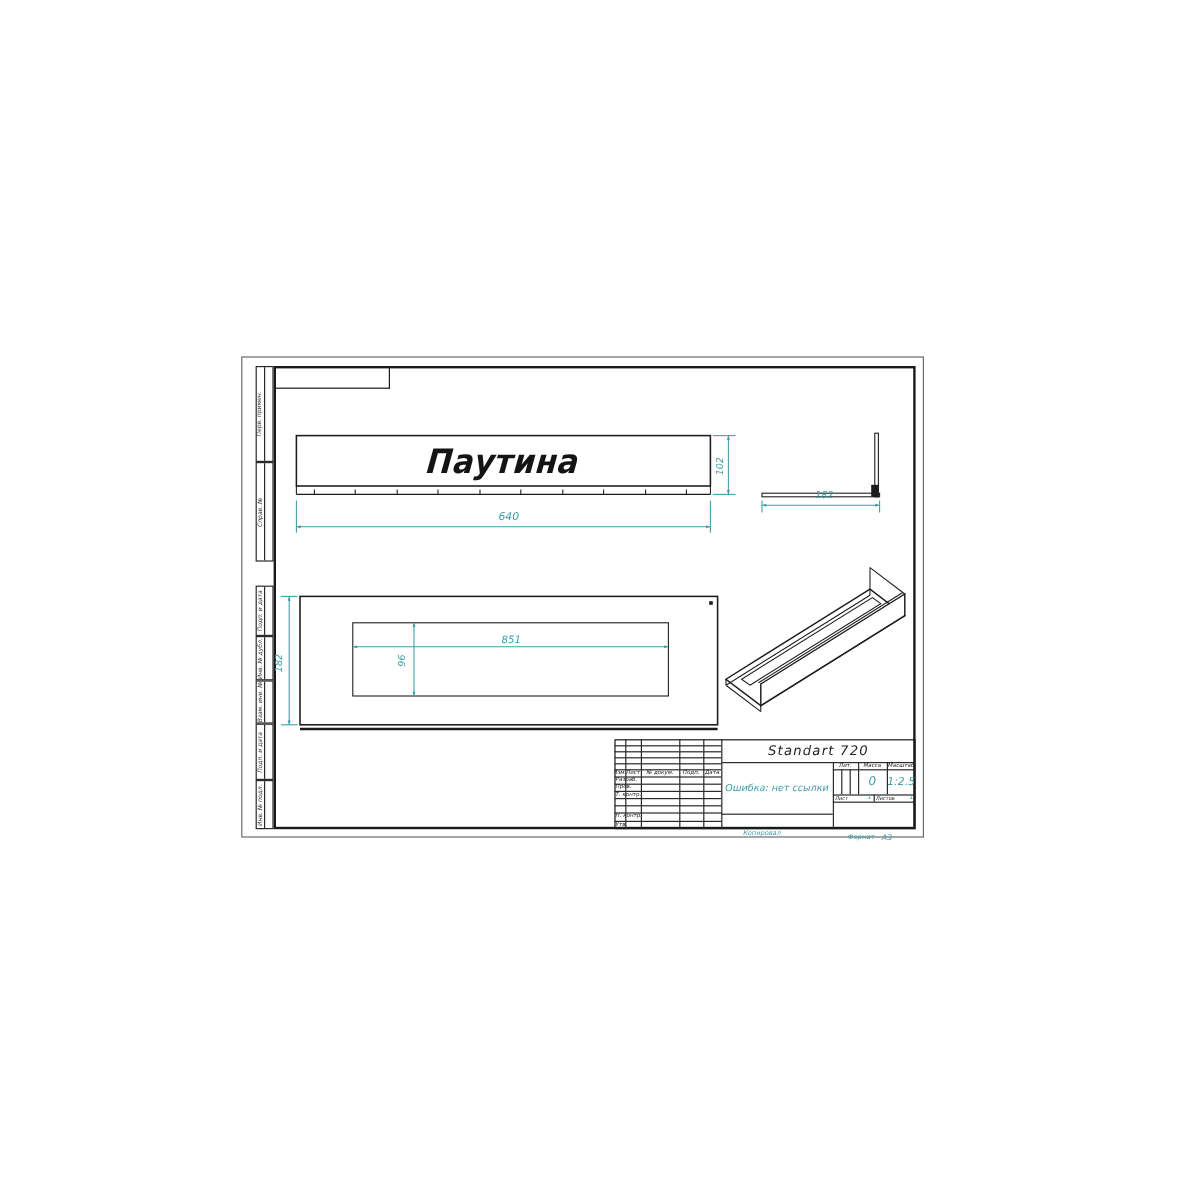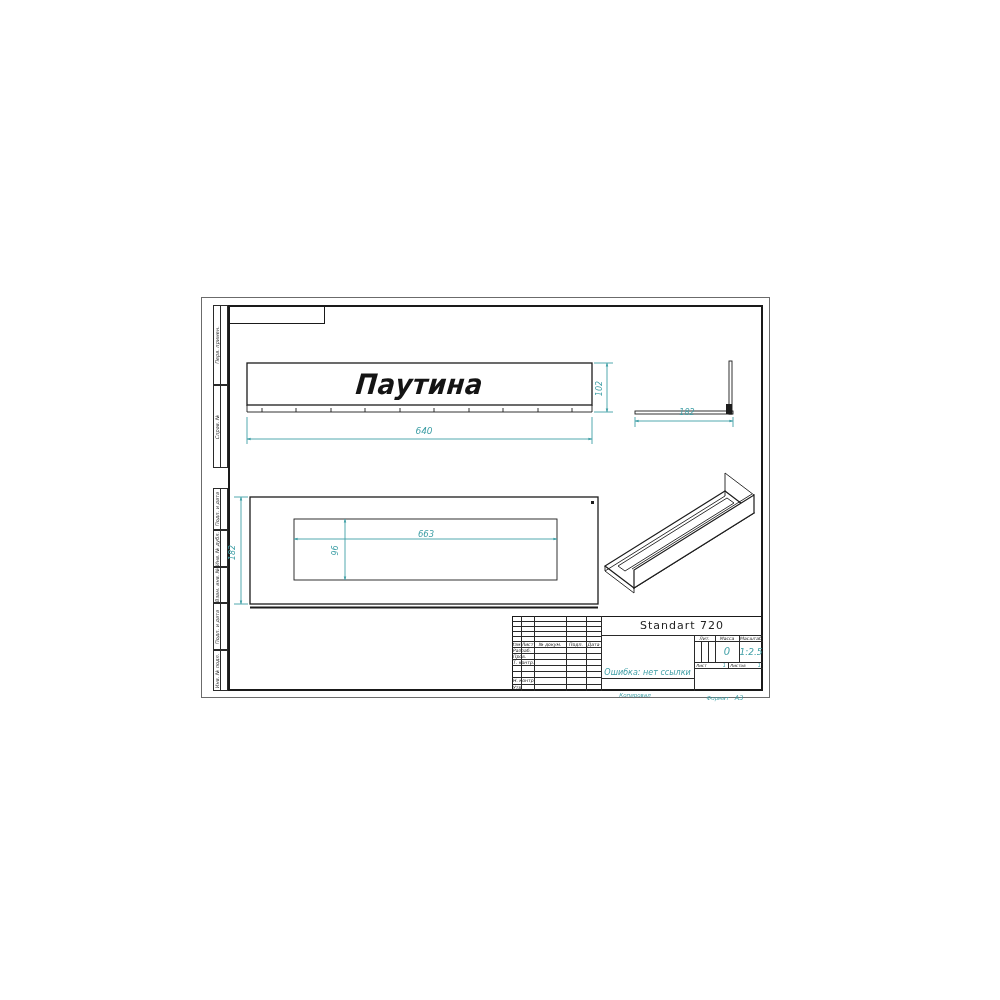--- a/index.html
+++ b/index.html
@@ -16,21 +16,21 @@
   .lm-lab{position:absolute;left:0;top:0;width:6px;height:100%;display:flex;align-items:center;justify-content:center;}
   .lm-lab span{transform:rotate(-90deg);white-space:nowrap;font-size:5px;font-style:italic;color:#333;}
   
   .tb-outer{border:1.6px solid #1a1a1a;}
   .hl{position:absolute;height:1px;background:#2a2a2a;}
   .vl{position:absolute;width:1px;background:#2a2a2a;}
   .tb-lab{position:absolute;font-size:4.6px;font-style:italic;color:#222;
           display:flex;align-items:center;padding-left:1px;box-sizing:border-box;white-space:nowrap;overflow:hidden;}
   .tb-lab.center{justify-content:center;padding-left:0;}
   .teal{color:#3f9fa6;}
-  .designation{font-size:11px;letter-spacing:1px;color:#222;
+  .designation{font-size:11px;font-style:italic;letter-spacing:1px;color:#222;
                display:flex;align-items:center;justify-content:center;}
   .part-name{font-size:8px;font-style:italic;display:flex;align-items:center;justify-content:center;white-space:nowrap;}
   .val{font-style:italic;display:flex;align-items:center;justify-content:center;}
   .sheetrow{font-size:4.2px;font-style:italic;display:flex;align-items:center;justify-content:space-between;
             padding:0 2px;box-sizing:border-box;}
   .sheetrow b{font-weight:normal;color:#3f9fa6;font-size:5px;}
   
   .foot{font-size:5.5px;font-style:italic;display:flex;align-items:center;justify-content:center;gap:6px;}
   
   .dim{font-size:9px;font-style:italic;color:#3f9fa6;display:flex;align-items:center;justify-content:center;white-space:nowrap;}
@@ -169,21 +169,21 @@
   <div class="abs logo" style="left:247px;top:363px;width:345px;height:42px;">Паутина</div>
 
   <div class="abs dim" style="left:400px;top:426px;width:48px;height:10px;text-align:right;">640</div>
   <div class="abs dimv" style="left:593px;top:366px;width:13px;height:44px;">
     <span>102</span>
     </div>
   <div class="abs dim" style="left:664px;top:408px;width:46px;height:9px;font-size:8px;">
     <span>182</span>
     </div>
   <div class="abs dim" style="left:402px;top:529px;width:48px;height:9px;font-size:8.5px;">
-    <span>663</span>
+    <span>851</span>
     </div>
   <div class="abs dimv" style="left:329px;top:529px;width:13px;height:42px;">
     <span>96</span>
     </div>
   <div class="abs dimv" style="left:226px;top:531px;width:13px;height:42px;">
     <span>182</span>
     </div>
 
   <div class="abs tb-outer" style="left:512px;top:616px;width:251px;height:75px;"></div>
 
@@ -223,21 +223,21 @@
   <div class="tb-lab center" style="left:566px;top:641px;width:20px;height:6px;">Подп.</div>
   <div class="tb-lab center" style="left:586px;top:641px;width:15px;height:6px;">Дата</div>
 
   <div class="tb-lab" style="left:512px;top:647px;width:22px;height:6px;">Разраб.</div>
   <div class="tb-lab" style="left:512px;top:653px;width:22px;height:6px;">Пров.</div>
   <div class="tb-lab" style="left:512px;top:659px;width:22px;height:6px;">Т. контр.</div>
   <div class="tb-lab" style="left:512px;top:677px;width:22px;height:7px;">Н. контр.</div>
   <div class="tb-lab" style="left:512px;top:684px;width:22px;height:7px;">Утв.</div>
 
   <div class="abs designation" style="left:601px;top:616px;width:162px;height:19px;">Standart 720</div>
-  <div class="abs part-name teal" style="left:601px;top:635px;width:93px;height:43px;margin-top:16px;">Ошибка: нет ссылки</div>
+  <div class="abs part-name teal" style="left:601px;top:635px;width:93px;height:43px;">Ошибка: нет ссылки</div>
 
   <div class="tb-lab center" style="left:694px;top:635px;width:21px;height:6px;">Лит.</div>
   <div class="tb-lab center" style="left:715px;top:635px;width:24px;height:6px;">Масса</div>
   <div class="tb-lab center" style="left:739px;top:635px;width:24px;height:6px;">Масштаб</div>
   <div class="abs val teal" style="left:715px;top:641px;width:24px;height:21px;font-size:10px;">0</div>
   <div class="abs val teal" style="left:739px;top:641px;width:24px;height:21px;font-size:9px;">1:2.5</div>
 
   <div class="abs sheetrow" style="left:694px;top:662px;width:34px;height:6px;">
     <span>Лист</span>
     <b>1</b>

